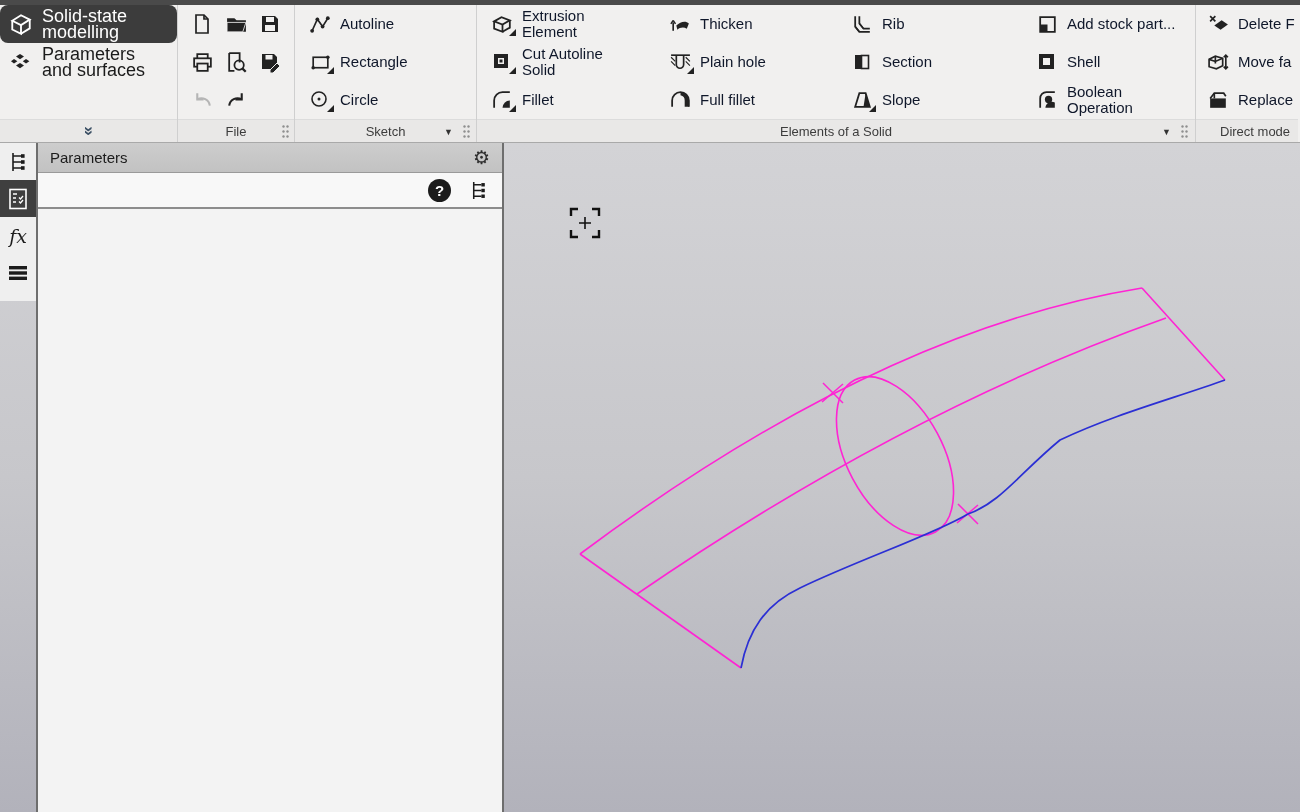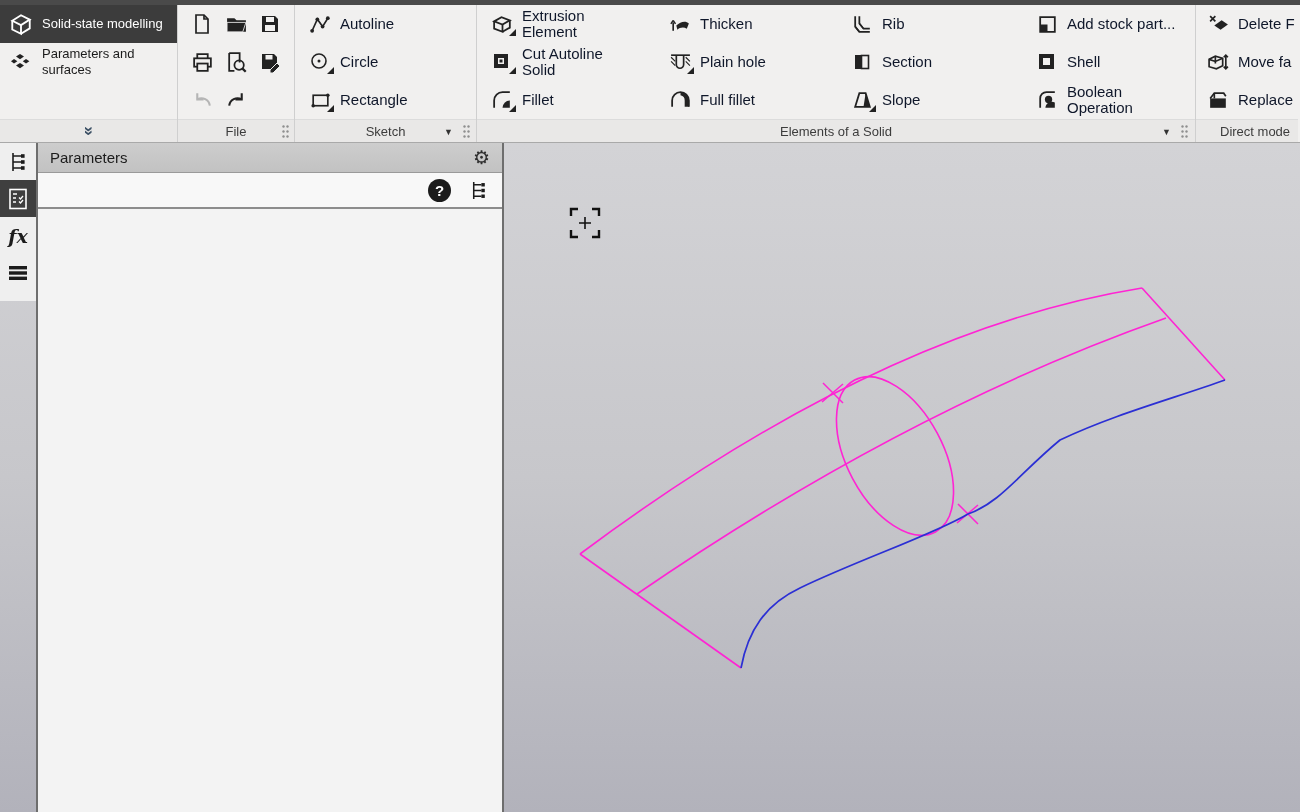--- a/index.html
+++ b/index.html
@@ -12,21 +12,21 @@
   .ribbon { display:flex; height:138px; background:#f1f0ef; border-bottom:1px solid #a9a9a9; }
   .rgroup { border-right:1px solid #cfcfcf; display:flex; flex-direction:column; flex:none; }
   .rgroup-body { flex:1; }
   .glabel { height:23px; background:#e9e8e7; border-top:1px solid #dcdcdc;
     display:flex; align-items:center; justify-content:center;
     font-size:13px; color:#3c3c3c; position:relative; }
 
   
   .tabs-group { width:178px; }
   .tab { height:38px; display:flex; align-items:center; gap:9px; padding-left:9px;
-    font-size:13px; line-height:16px; color:#1b1b1b; cursor:default; }
+    font-size:18px; line-height:16px; color:#1b1b1b; cursor:default;border-radius:8px; }
   .tab.selected { background:#3c3c3c; color:#ffffff; }
   .tab .tlabel { max-width:122px; }
   .chevron-glyph { display:inline-block; transform:rotate(90deg); font-size:17px;
     color:#3d5166; font-weight:bold; }
 
   
   .file-group { width:117px;text-align:right; }
   .file-grid { display:grid; grid-template-columns:repeat(3,1fr);
     grid-template-rows:repeat(3,38px); padding:0 7px; align-items:center; justify-items:center; }
 
@@ -61,21 +61,21 @@
   .main { position:relative; width:1300px; height:669px;
     background:linear-gradient(to bottom, #d3d3d6 0%, #c7c7cb 50%, #b2b2bb 100%); }
   .model-svg, .crosshair-svg { position:absolute; }
   .model-svg { left:0; top:0; }
   .crosshair-svg { left:567px; top:62px; }
 
   
   .side-strip { position:absolute; left:0; top:0; width:36px; height:158px; background:#efefef; }
   .stile { width:36px; height:37px; display:flex; align-items:center; justify-content:center; }
   .stile.selected { background:#3f3f3f; }
-  .fx-glyph { font-family:"DejaVu Serif", serif; font-style:italic; font-size:19px; color:#1c1c1c;font-weight:bold; }
+  .fx-glyph { font-family:"DejaVu Serif", serif; font-style:italic; font-size:19px; color:#1c1c1c; }
 
   .panel { position:absolute; left:36px; top:0; width:468px; height:669px;
     display:flex; flex-direction:column;
     border-left:2px solid #6e6e6e; border-right:2px solid #6e6e6e; }
   .panel-header { height:30px; background:linear-gradient(#cdcdcd,#c2c2c2);
     border-bottom:1px solid #9a9a9a; display:flex; align-items:center;
     padding:0 12px; font-size:15px; color:#1b1b1b;gap:40px; }
   .panel-header .ph-title { flex:1; }
   .gear-glyph { font-size:19px; color:#2e2e2e; line-height:1; }
   .panel-toolbar { height:36px; background:#f8f8f8; border-bottom:2px solid #8d8d8d;
@@ -205,38 +205,38 @@
               <circle cx="3" cy="17" r="1.8" fill="#222" stroke="none"></circle>
               <circle cx="8" cy="6" r="1.8" fill="#222" stroke="none"></circle>
               <circle cx="13" cy="13" r="1.8" fill="#222" stroke="none"></circle>
               <circle cx="18" cy="5" r="1.8" fill="#222" stroke="none"></circle>
             </svg>
         </span>
         <span class="blabel">Autoline</span>
       </div>
       <div class="rbtn">
         <span class="ic">
-          <svg class="gicon" width="22" height="22" viewBox="0 0 22 22" fill="none" stroke="#222" stroke-width="1.6">
-              <circle cx="10" cy="10" r="7"></circle>
-              <circle cx="10" cy="10" r="1.5" fill="#222" stroke="none"></circle>
-            </svg>
-          <span class="dd-tri"></span>
-        </span>
-        <span class="blabel">Circle</span>
-      </div>
-      <div class="rbtn">
-        <span class="ic">
           <svg class="gicon" width="23" height="23" viewBox="0 0 22 22" fill="none" stroke="#222" stroke-width="1.6">
               <rect x="4" y="6" width="14" height="10"></rect>
               <circle cx="4" cy="16" r="1.7" fill="#222" stroke="none"></circle>
               <circle cx="18" cy="6" r="1.7" fill="#222" stroke="none"></circle>
             </svg>
           <span class="dd-tri"></span>
         </span>
         <span class="blabel">Rectangle</span>
+      </div>
+      <div class="rbtn">
+        <span class="ic">
+          <svg class="gicon" width="22" height="22" viewBox="0 0 22 22" fill="none" stroke="#222" stroke-width="1.6">
+              <circle cx="10" cy="10" r="7"></circle>
+              <circle cx="10" cy="10" r="1.5" fill="#222" stroke="none"></circle>
+            </svg>
+          <span class="dd-tri"></span>
+        </span>
+        <span class="blabel">Circle</span>
       </div>
     </div>
     <div class="glabel">
       <span>Sketch</span>
       <span class="dd-arrow">▼</span>
       <span class="grip">
         <svg width="7" height="13" viewBox="0 0 7 13">
             <g fill="#8f8f8f">
               <circle cx="1.5" cy="1.5" r="1.2"></circle>
               <circle cx="5.5" cy="1.5" r="1.2"></circle>

